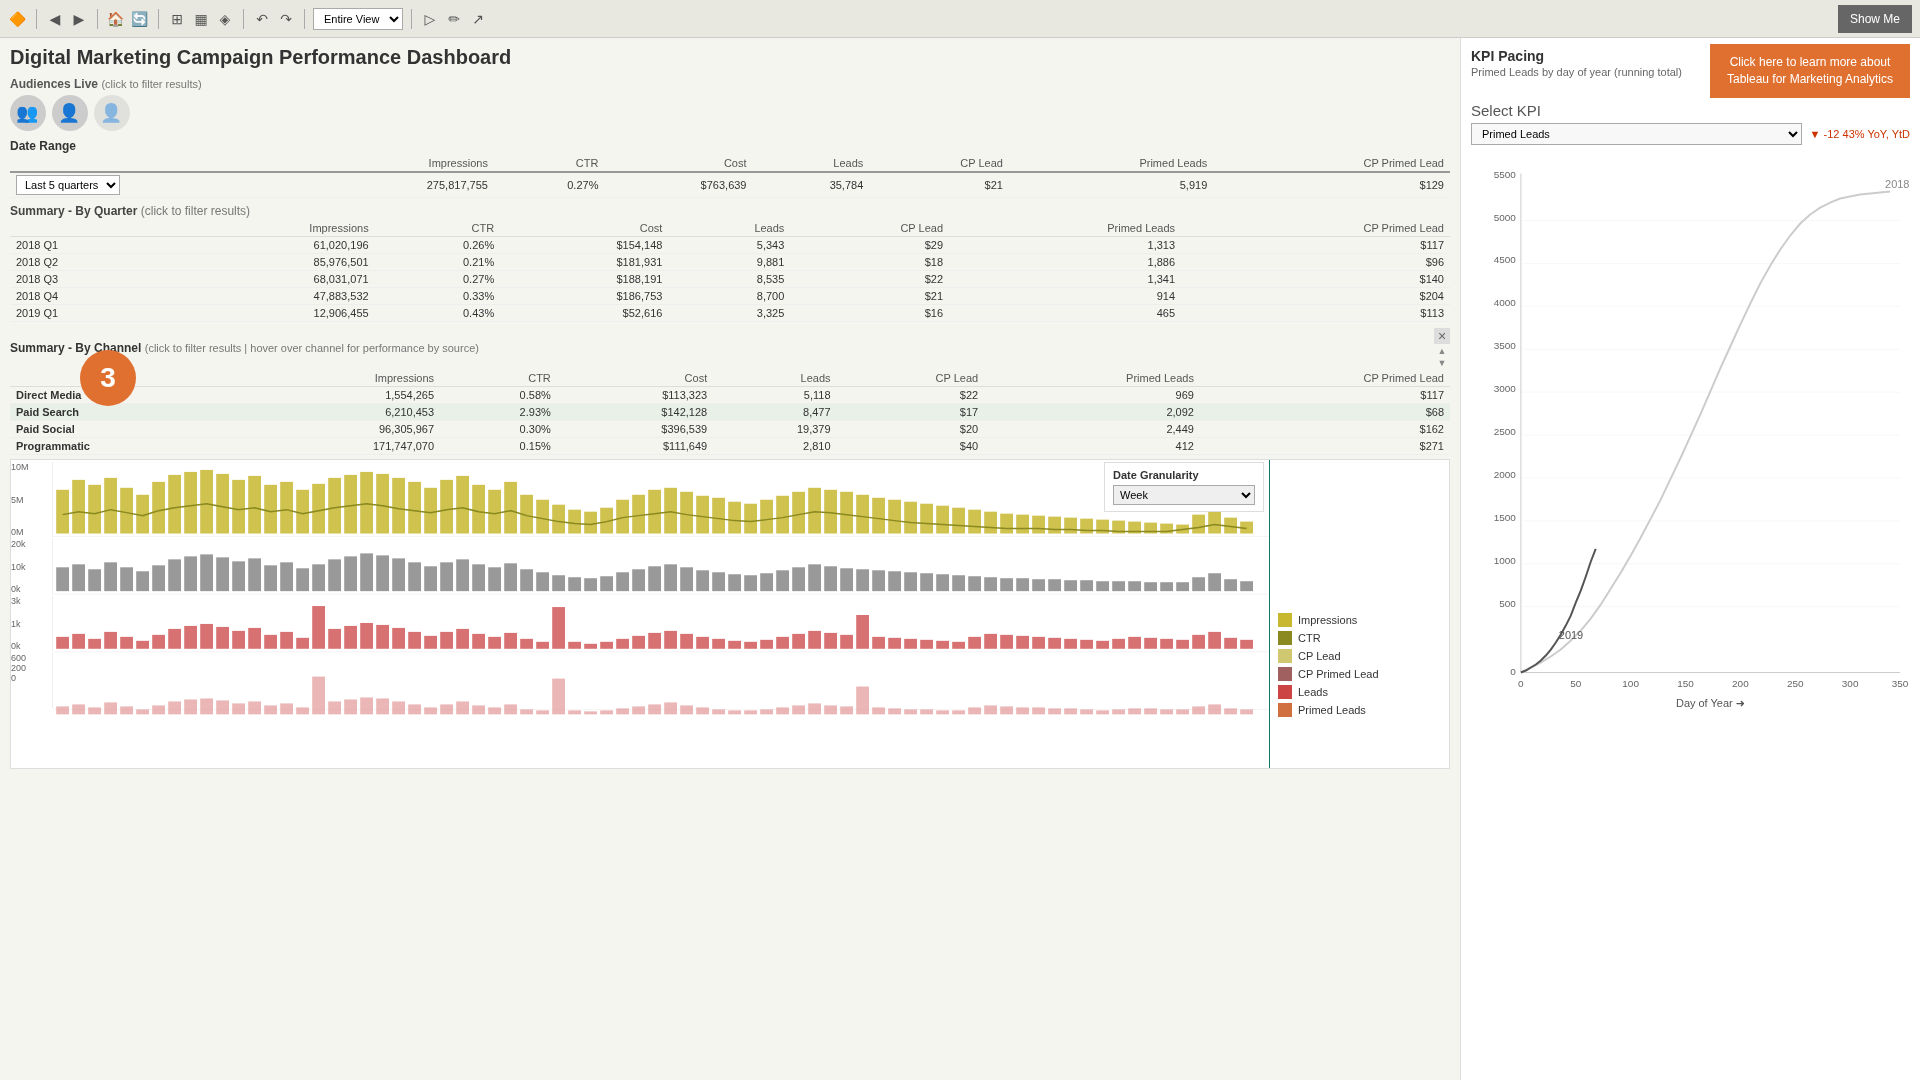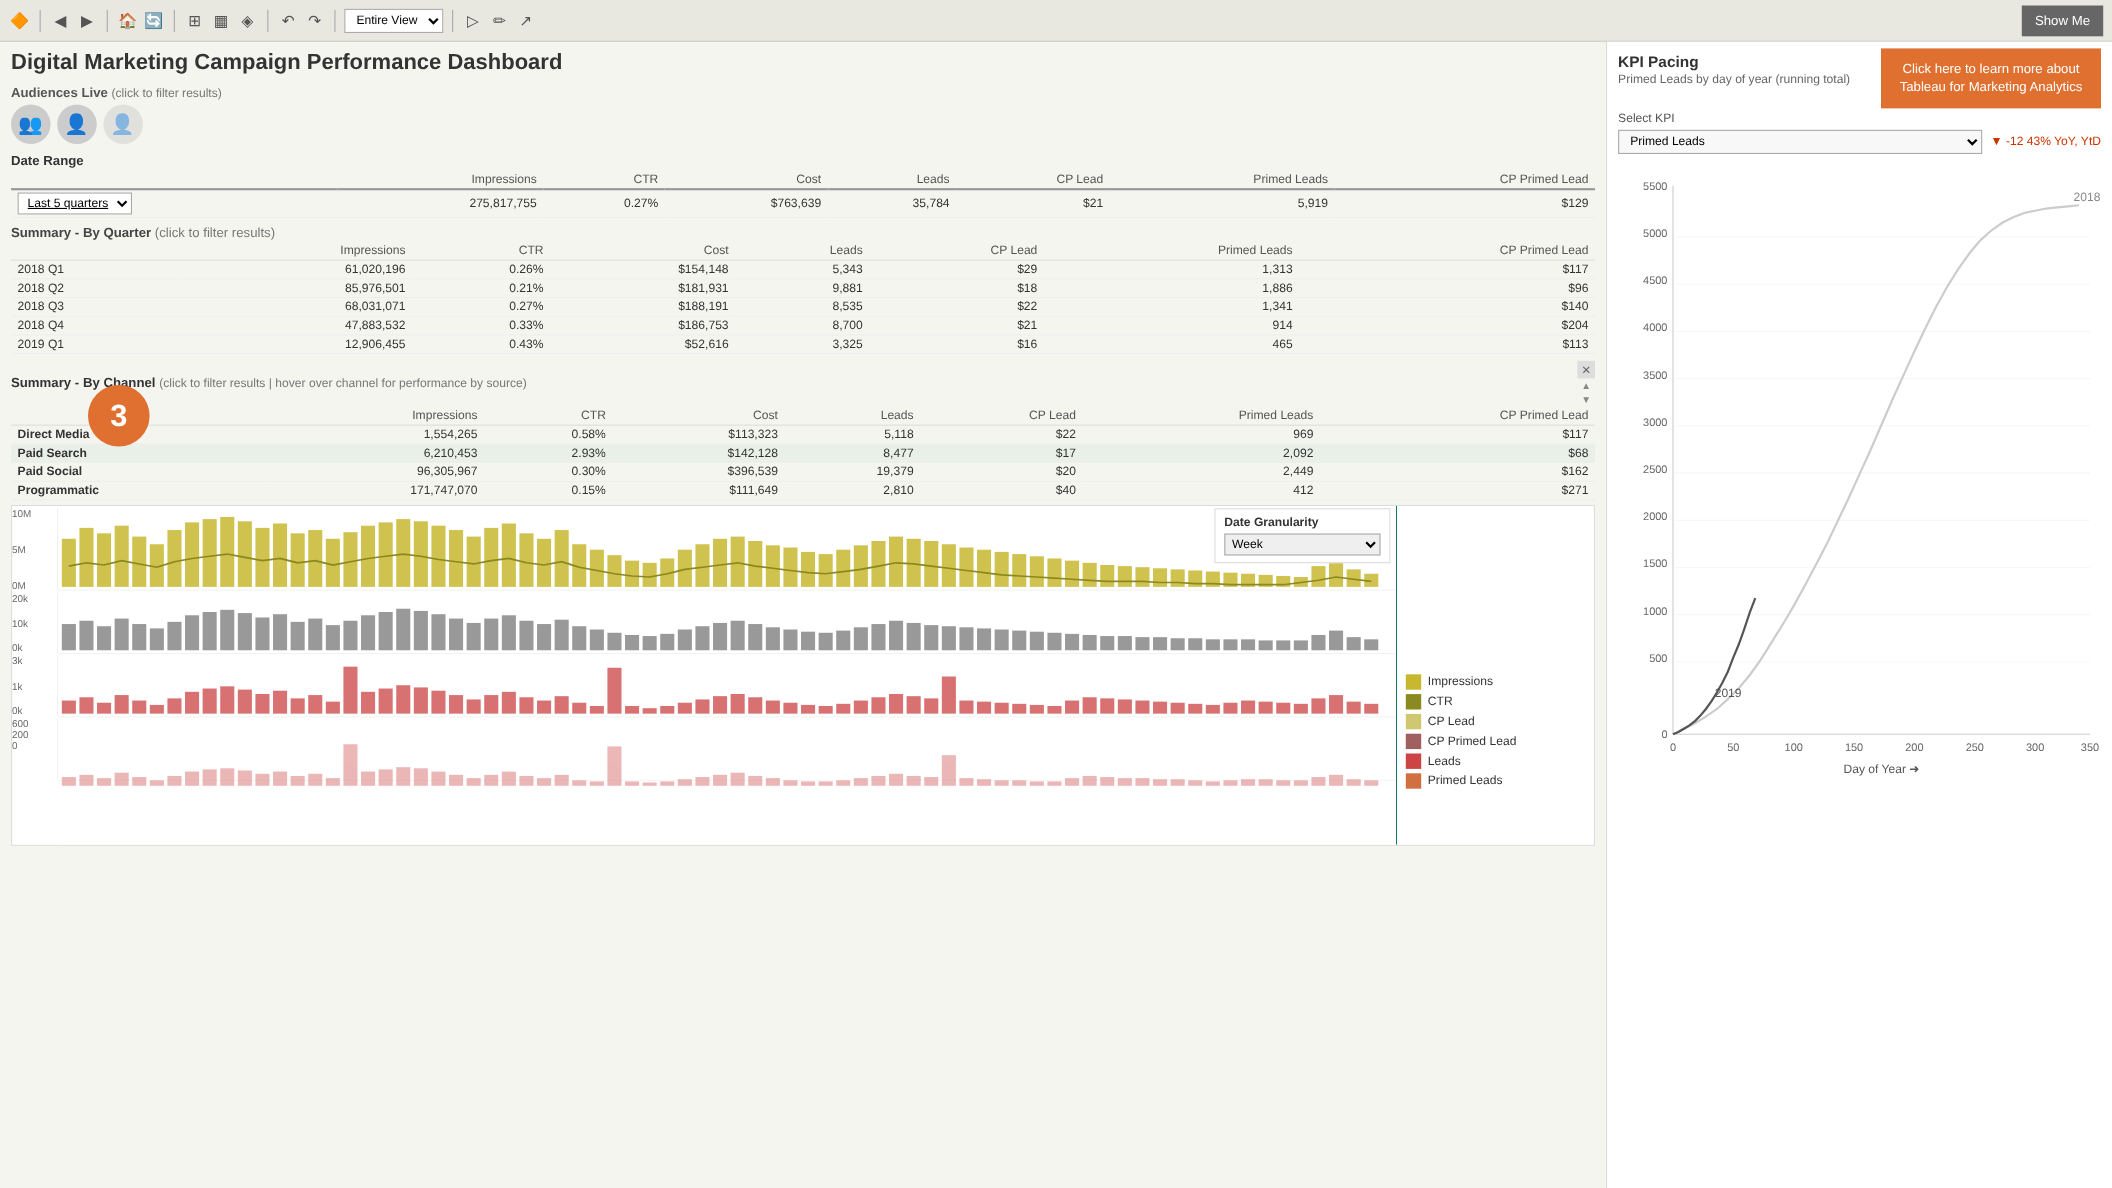--- a/index.html
+++ b/index.html
@@ -138,21 +138,20 @@
       display: flex;
       align-items: center;
       margin-bottom: 2px;
       gap: 10px;
     }
     .date-range-select {
       border: 1px solid #aaa;
       padding: 2px 4px;
       font-size: 11px;
       background: #fff;
-      text-decoration: underline;
     }
 
     
     .totals-row td {
       border-top: 2px solid #999;
       font-weight: normal;
     }
 
     
     .channel-summary-header {
@@ -219,21 +218,21 @@
       font-weight: bold;
       color: #333;
       margin-bottom: 2px;
     }
     .kpi-subtitle {
       font-size: 11px;
       color: #666;
       margin-bottom: 8px;
     }
     .kpi-select-label {
-      font-size: 11px;
+      font-size: 15px;
       color: #555;
       margin-bottom: 4px;
       margin-top: 24px;
     }
     .kpi-dropdown-row {
       display: flex;
       align-items: center;
       gap: 8px;
       margin-bottom: 8px;
     }

